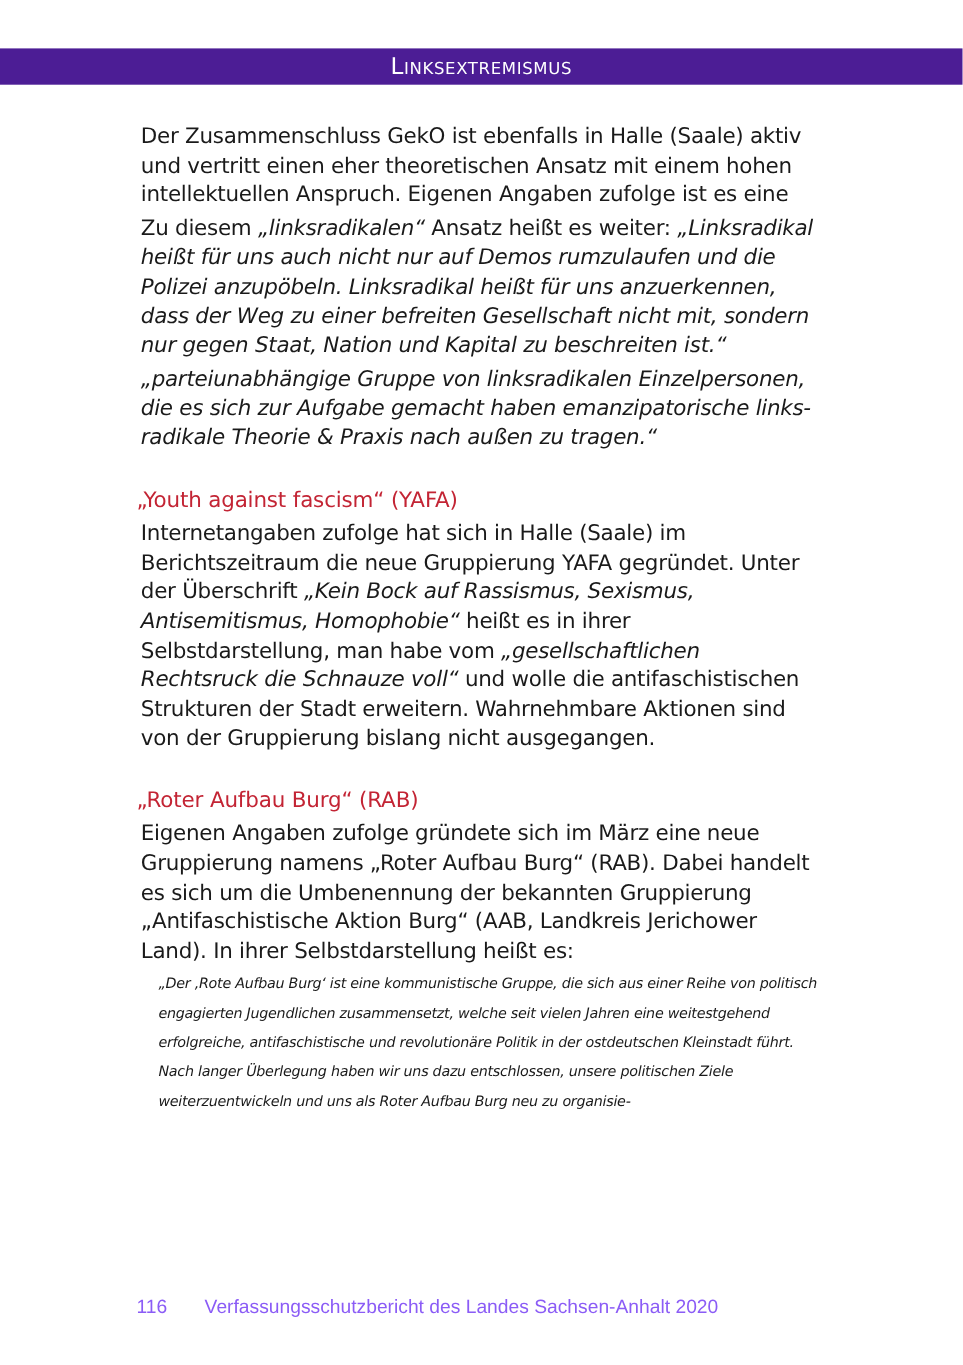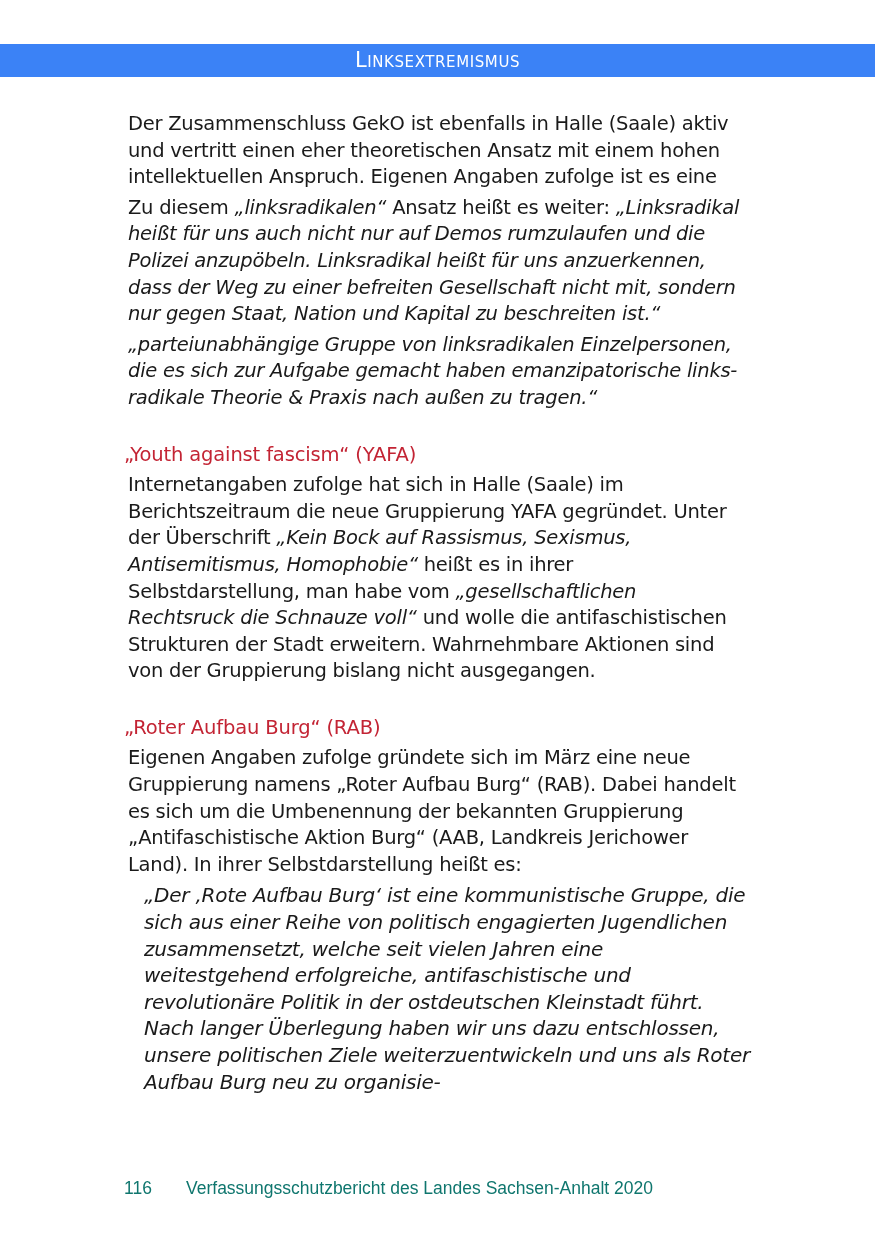--- a/index.html
+++ b/index.html
@@ -16,21 +16,21 @@
     overflow: hidden;
   }
 
   
   .banner {
     position: absolute;
     left: 0;
     top: 44px;
     width: 875px;
     height: 33px;
-    background: #3b82f6;
+    background: #4c1d95;
     display: flex;
     align-items: center;
     justify-content: center;
   }
   .banner-title {
     color: #ffffff;
     font-family: "DejaVu Sans", sans-serif;
     font-size: 21px;
     font-weight: 400;
     font-variant: small-caps;
@@ -70,21 +70,21 @@
     white-space: pre-line;
   }
 
   p.body-text.italic {
     font-style: italic;
   }
 
   p.block-quote {
     font-family: "DejaVu Sans", sans-serif;
     font-style: italic;
-    font-size: 20px;
+    font-size: 13px;
     font-weight: 400;
     line-height: 26.6px;
     margin: 0;
     padding: 0 0 0 20px;
     color: #1a1a1a;
     letter-spacing: -0.25px;
     white-space: pre-line;
   }
 
   .gap-lg { height: 26px; }
@@ -92,21 +92,21 @@
   
   .footer {
     position: absolute;
     left: 124px;
     top: 1178px;
     width: 700px;
     display: flex;
     align-items: baseline;
     font-family: "Liberation Sans", sans-serif;
     font-size: 17.5px;
-    color: #0f766e;
+    color: #8b5cf6;
   }
   .footer-pagenum {
     width: 62px;
     flex: none;
   }
   .footer-label {
     white-space: nowrap;
   }
 </style>
 </head>

